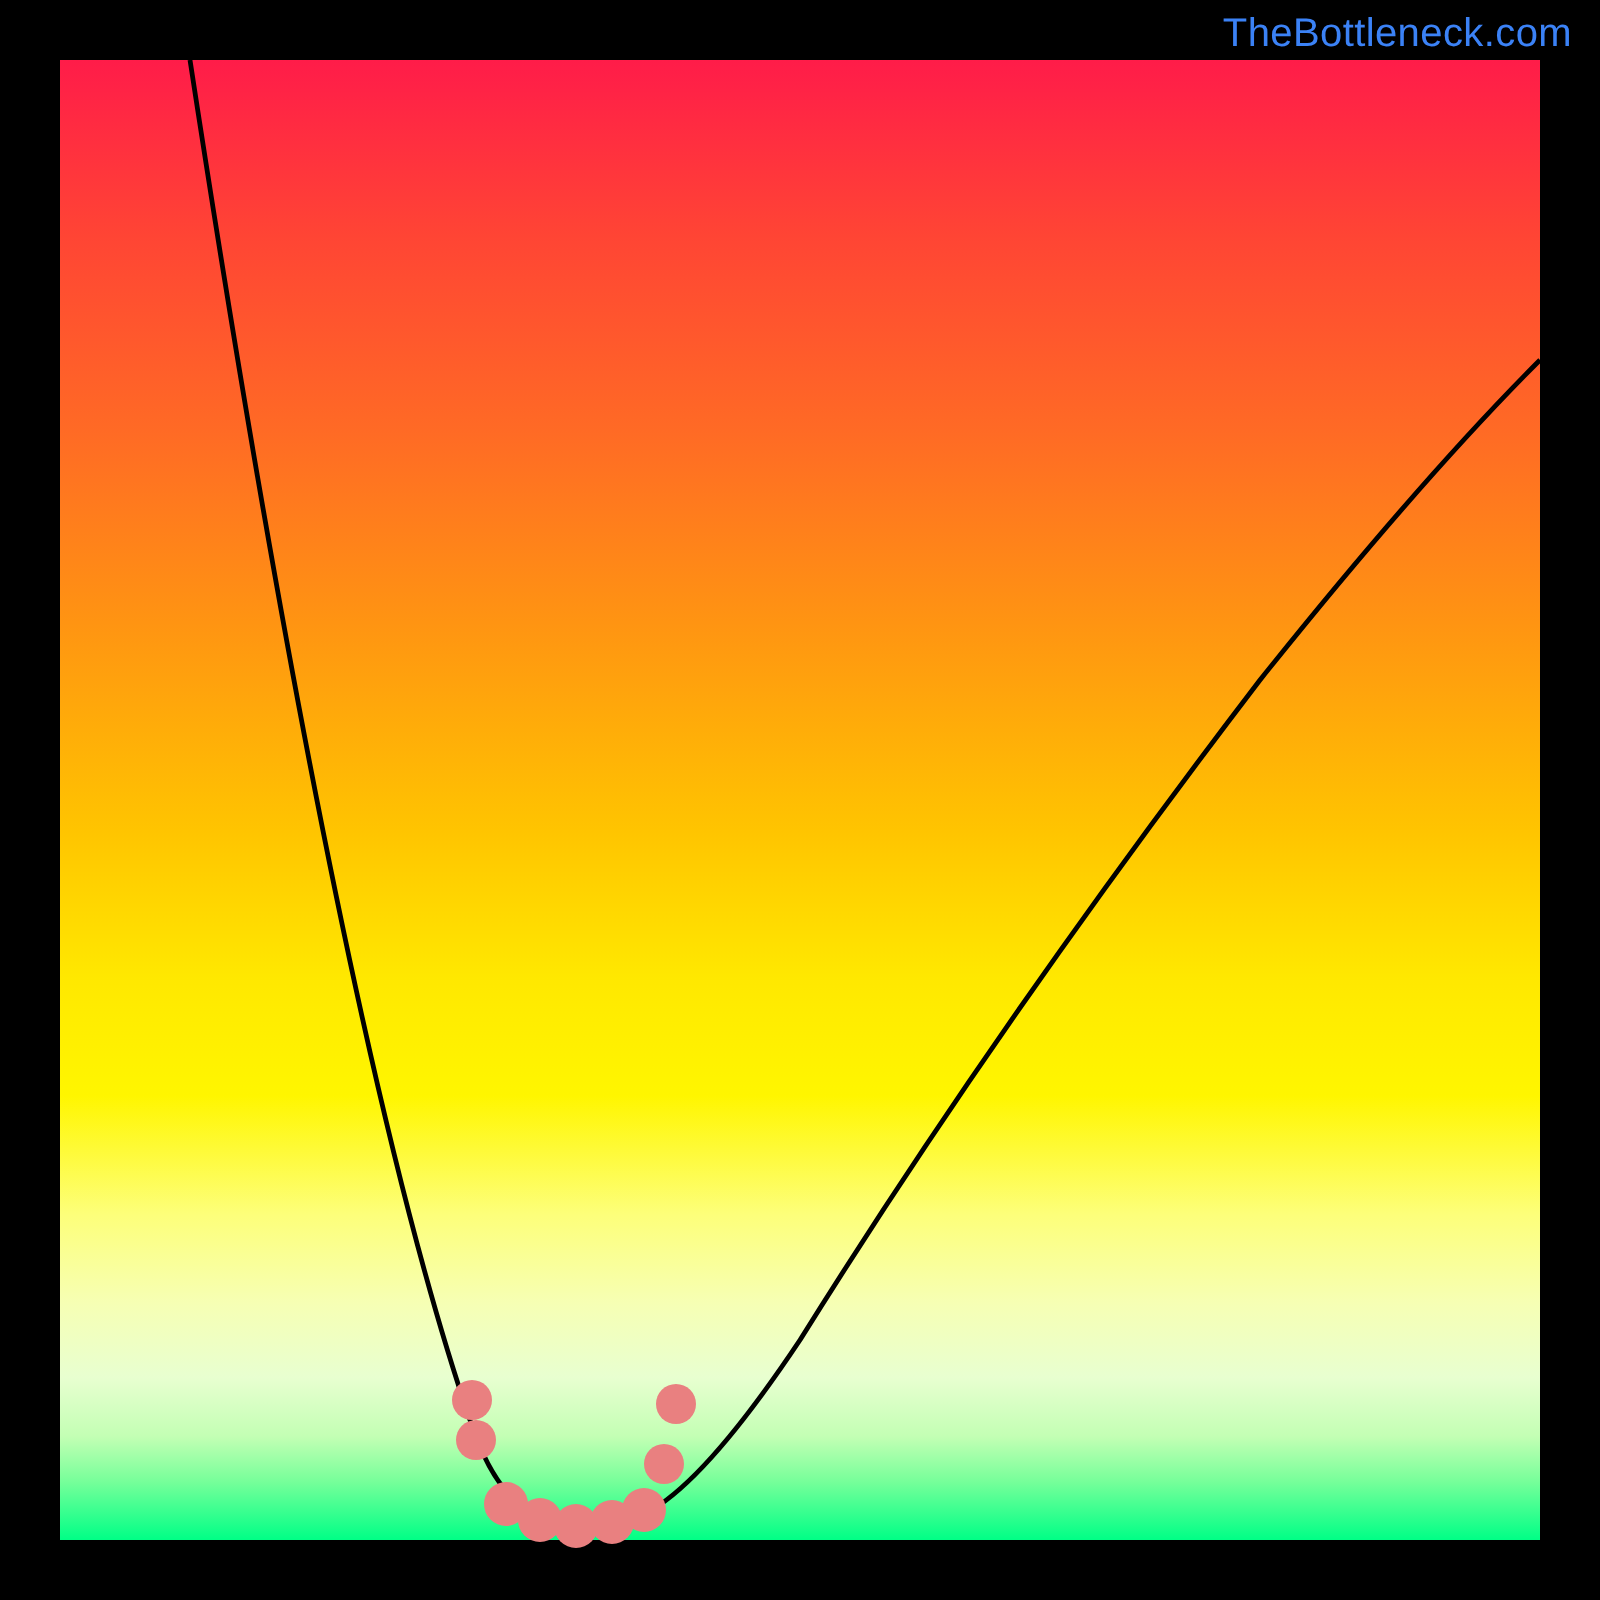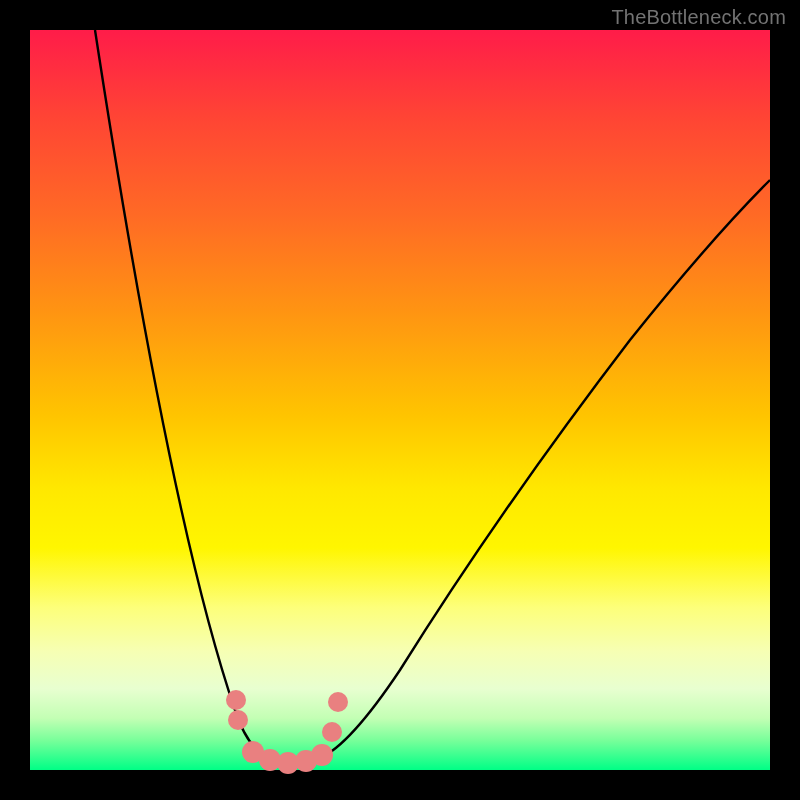--- a/index.html
+++ b/index.html
@@ -37,21 +37,21 @@
       #e8ffd0 89%,
       #c3ffb4 93%,
       #78ff9a 96%,
       #00ff86 100%
     );
   }
   .watermark {
     position: absolute;
     top: 6px;
     right: 14px;
-    color: #737373;
+    color: #3b82f6;
     font-size: 20px;
     letter-spacing: 0.2px;
     user-select: none;
     text-align: right;
   }
   svg.overlay {
     position: absolute;
     left: 30px;
     top: 30px;
     width: 740px;

